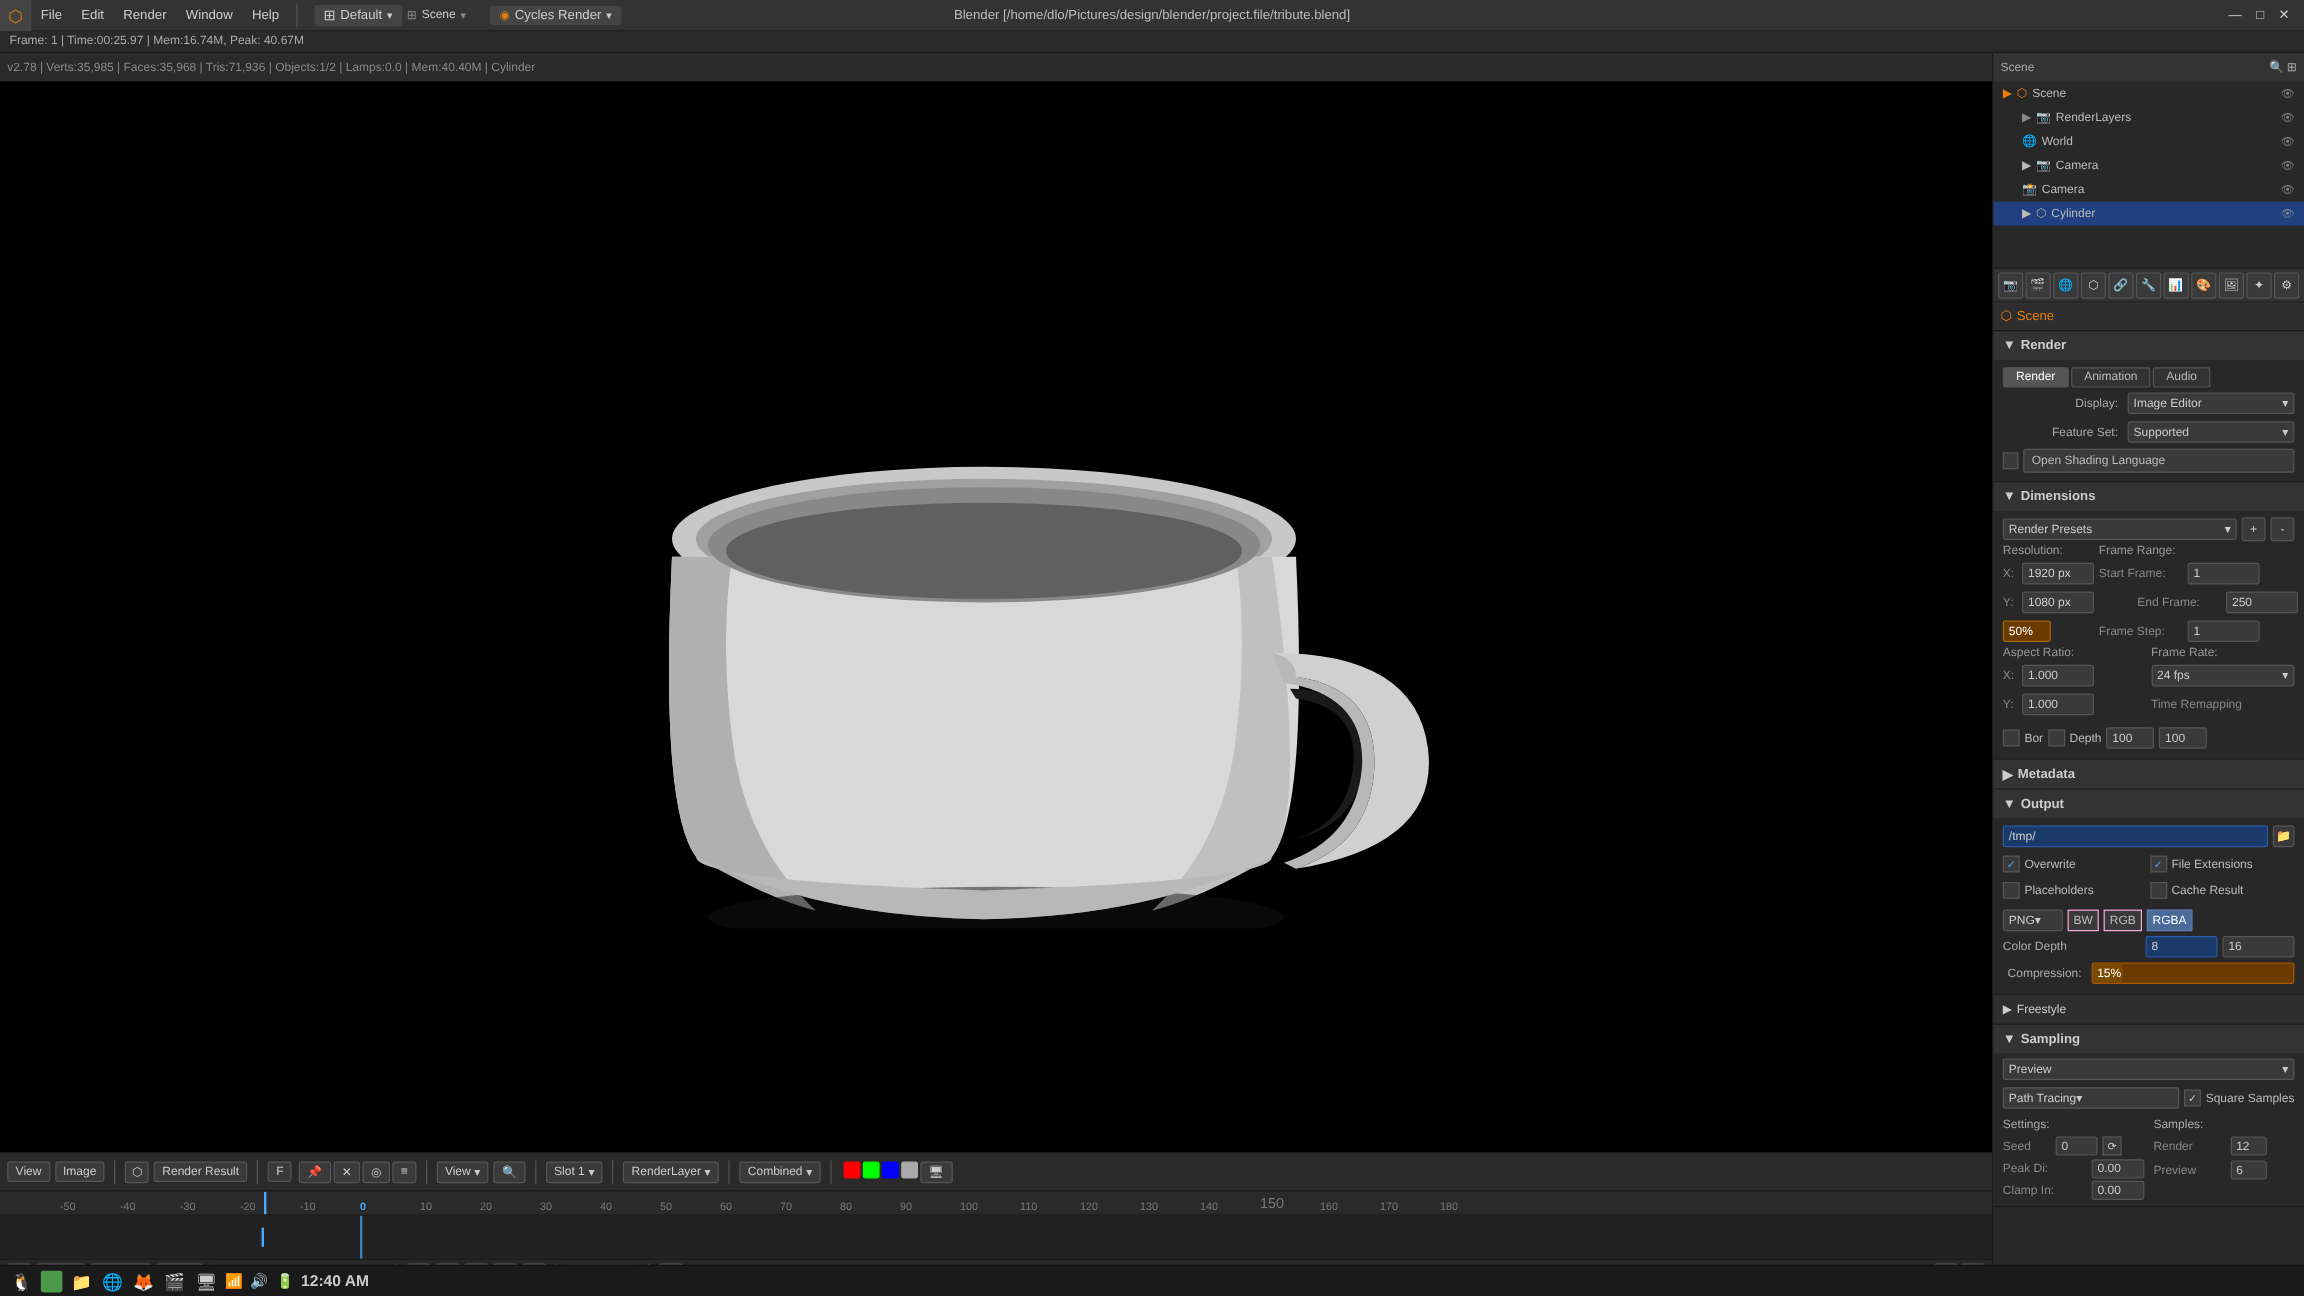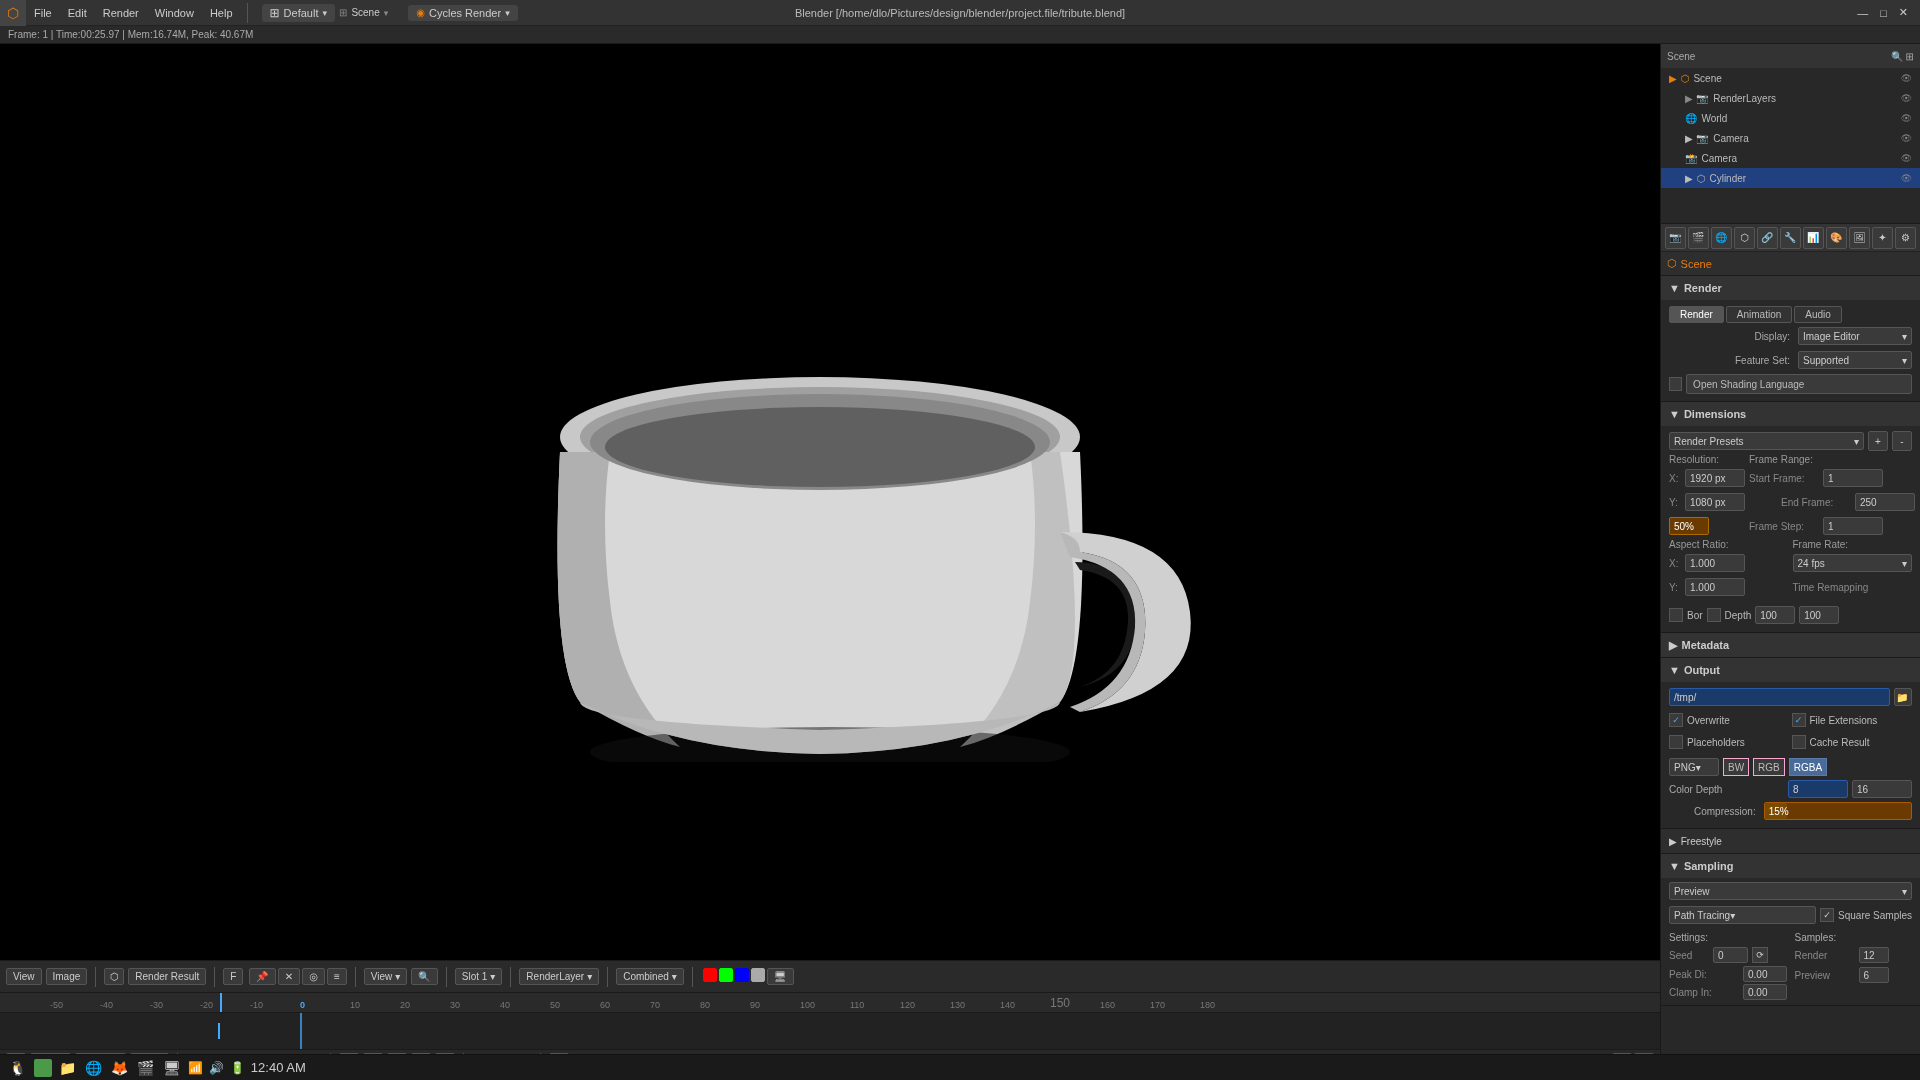--- a/index.html
+++ b/index.html
@@ -329,21 +329,20 @@
       height: 22px;
       gap: 4px;
       margin-bottom: 2px;
     }
     .prop-label {
       width: 100px;
       color: #aaa;
       font-size: 10px;
       text-align: right;
       padding-right: 4px;
-      margin-left: 25px;
     }
     .prop-value-dropdown {
       flex: 1;
       background: #3a3a3a;
       border: 1px solid #555;
       color: #ccc;
       font-size: 10px;
       padding: 1px 4px;
       border-radius: 2px;
       height: 18px;
@@ -662,21 +661,21 @@
     .taskbar-icon {
       width: 20px; height: 20px;
       display: flex; align-items: center; justify-content: center;
       cursor: pointer;
       font-size: 14px;
     }
     .taskbar-time {
       margin-left: auto;
       color: #ccc;
       font-size: 13px;
-      font-weight: normal;
+      font-weight: bold;
     }
     .taskbar-sys {
       display: flex;
       align-items: center;
       gap: 6px;
       margin-right: 8px;
     }
     .sys-icon {
       font-size: 12px;
       color: #aaa;
@@ -749,20 +748,23 @@
 <div class="info-bar">
   <span>Frame: 1 | Time:00:25.97 | Mem:16.74M, Peak: 40.67M</span>
 </div>
 
 <div style="display:flex;flex-direction:column;height:calc(1080px - 52px);">
 
   <div class="main-layout" style="flex:1;overflow:hidden;">
 
     <div class="viewport-area">
 
+      <div class="viewport-header">
+        <span style="font-size:10px;color:#888;">v2.78 | Verts:35,985 | Faces:35,968 | Tris:71,936 | Objects:1/2 | Lamps:0.0 | Mem:40.40M | Cylinder</span>
+      </div>
 
       <div class="viewport-canvas">
 
         <svg class="mug-svg" viewBox="0 0 900 520" xmlns="http://www.w3.org/2000/svg" style="max-width:900px;max-height:520px;">
 
           <ellipse cx="440" cy="195" rx="260" ry="60" fill="#c8c8c8"></ellipse>
 
           <ellipse cx="440" cy="195" rx="240" ry="50" fill="#a0a0a0"></ellipse>
 
           <path d="M 180 210 Q 170 420 200 460 Q 300 510 440 512 Q 580 510 680 460 Q 710 420 700 210 Z" fill="#d8d8d8"></path>

